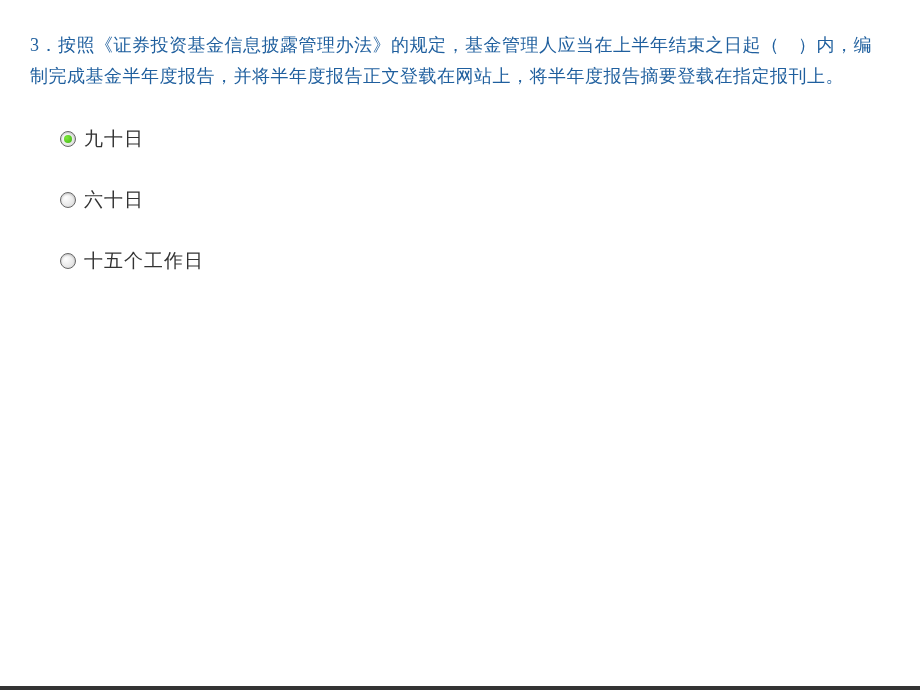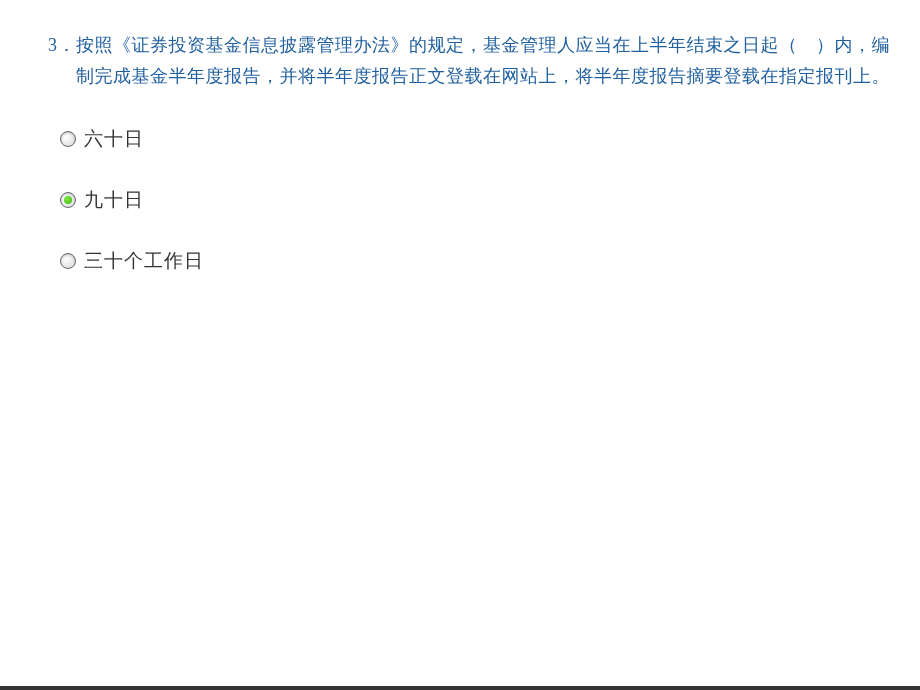--- a/index.html
+++ b/index.html
@@ -14,21 +14,20 @@
       font-family: "SimSun", "宋体", serif;
       padding: 30px 30px;
       position: relative;
     }
     .question-text {
       color: #1f5f9e;
       font-size: 18px;
       line-height: 1.7;
       margin-bottom: 35px;
       letter-spacing: 0.5px;
-      text-align: right;
     }
     .options {
       padding-left: 30px;
     }
     .option-item {
       display: flex;
       align-items: center;
       margin-bottom: 35px;
       cursor: pointer;
     }
@@ -70,26 +69,26 @@
   </style>
 </head>
 <body>
 
 <div class="question-text">
   <span>3．</span><span>按照《证券投资基金信息披露管理办法》的规定，基金管理人应当在上半年结束之日起（　）内，编制完成基金半年度报告，并将半年度报告正文登载在网站上，将半年度报告摘要登载在指定报刊上。</span>
 </div>
 
 <div class="options">
   <div class="option-item">
-    <span class="radio-btn"></span>
-    <span class="option-label">六十日</span>
-  </div>
-  <div class="option-item">
     <span class="radio-btn selected"></span>
     <span class="option-label">九十日</span>
   </div>
   <div class="option-item">
     <span class="radio-btn"></span>
-    <span class="option-label">三十个工作日</span>
+    <span class="option-label">六十日</span>
+  </div>
+  <div class="option-item">
+    <span class="radio-btn"></span>
+    <span class="option-label">十五个工作日</span>
   </div>
 </div>
 
 <div class="bottom-line"></div>
 
 </body></html>

